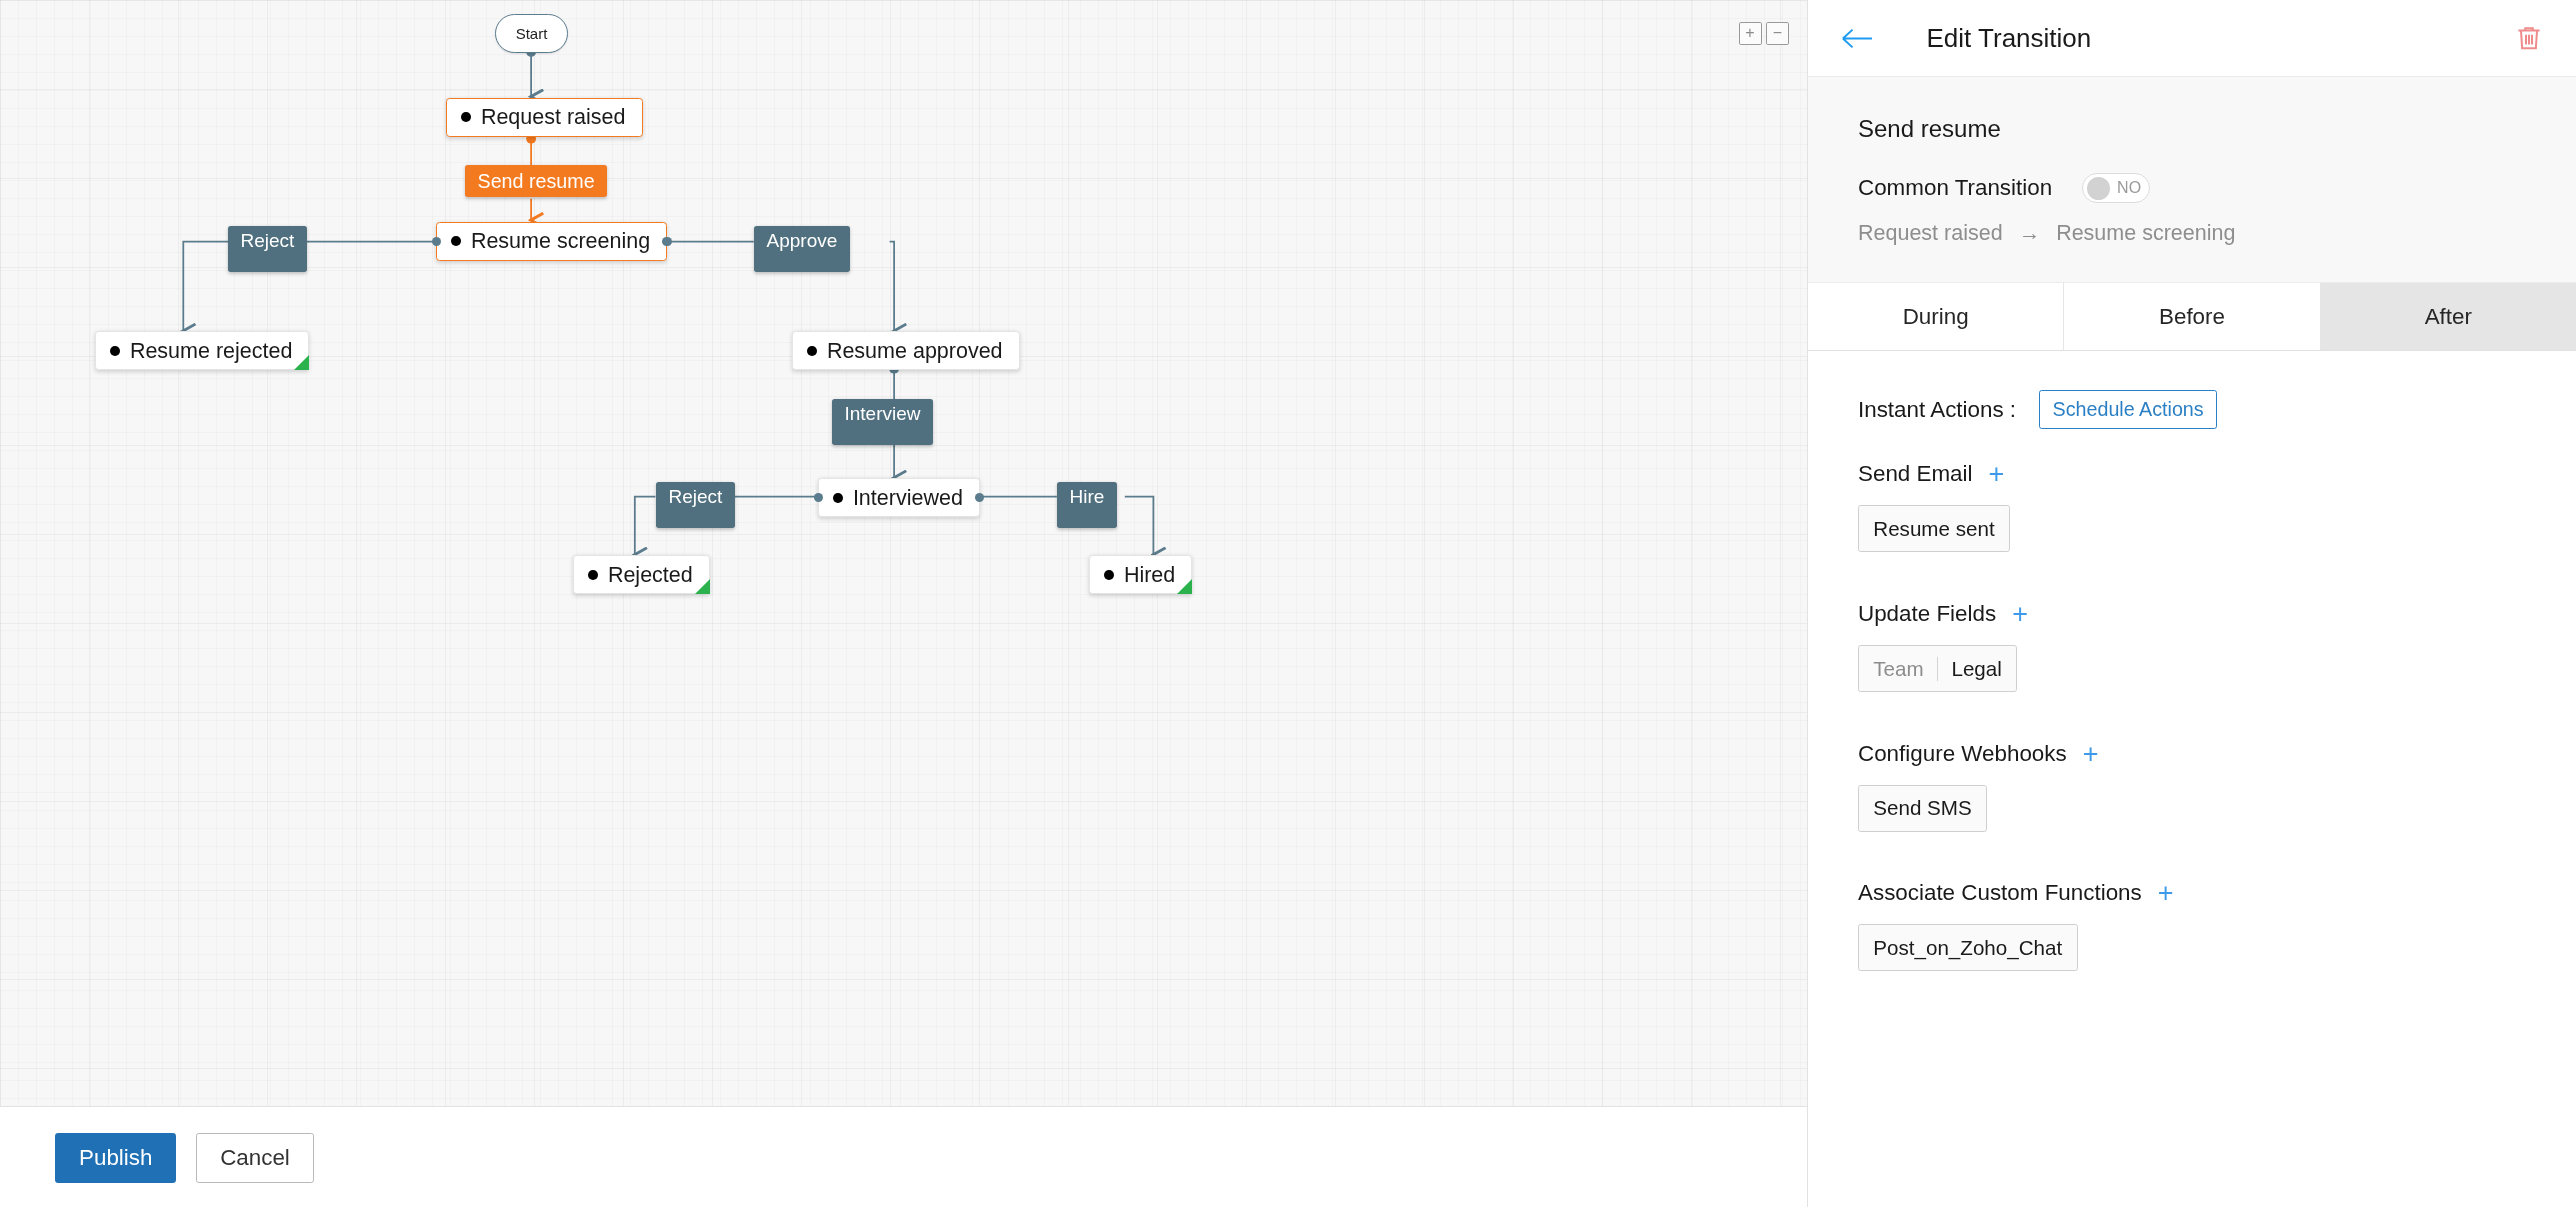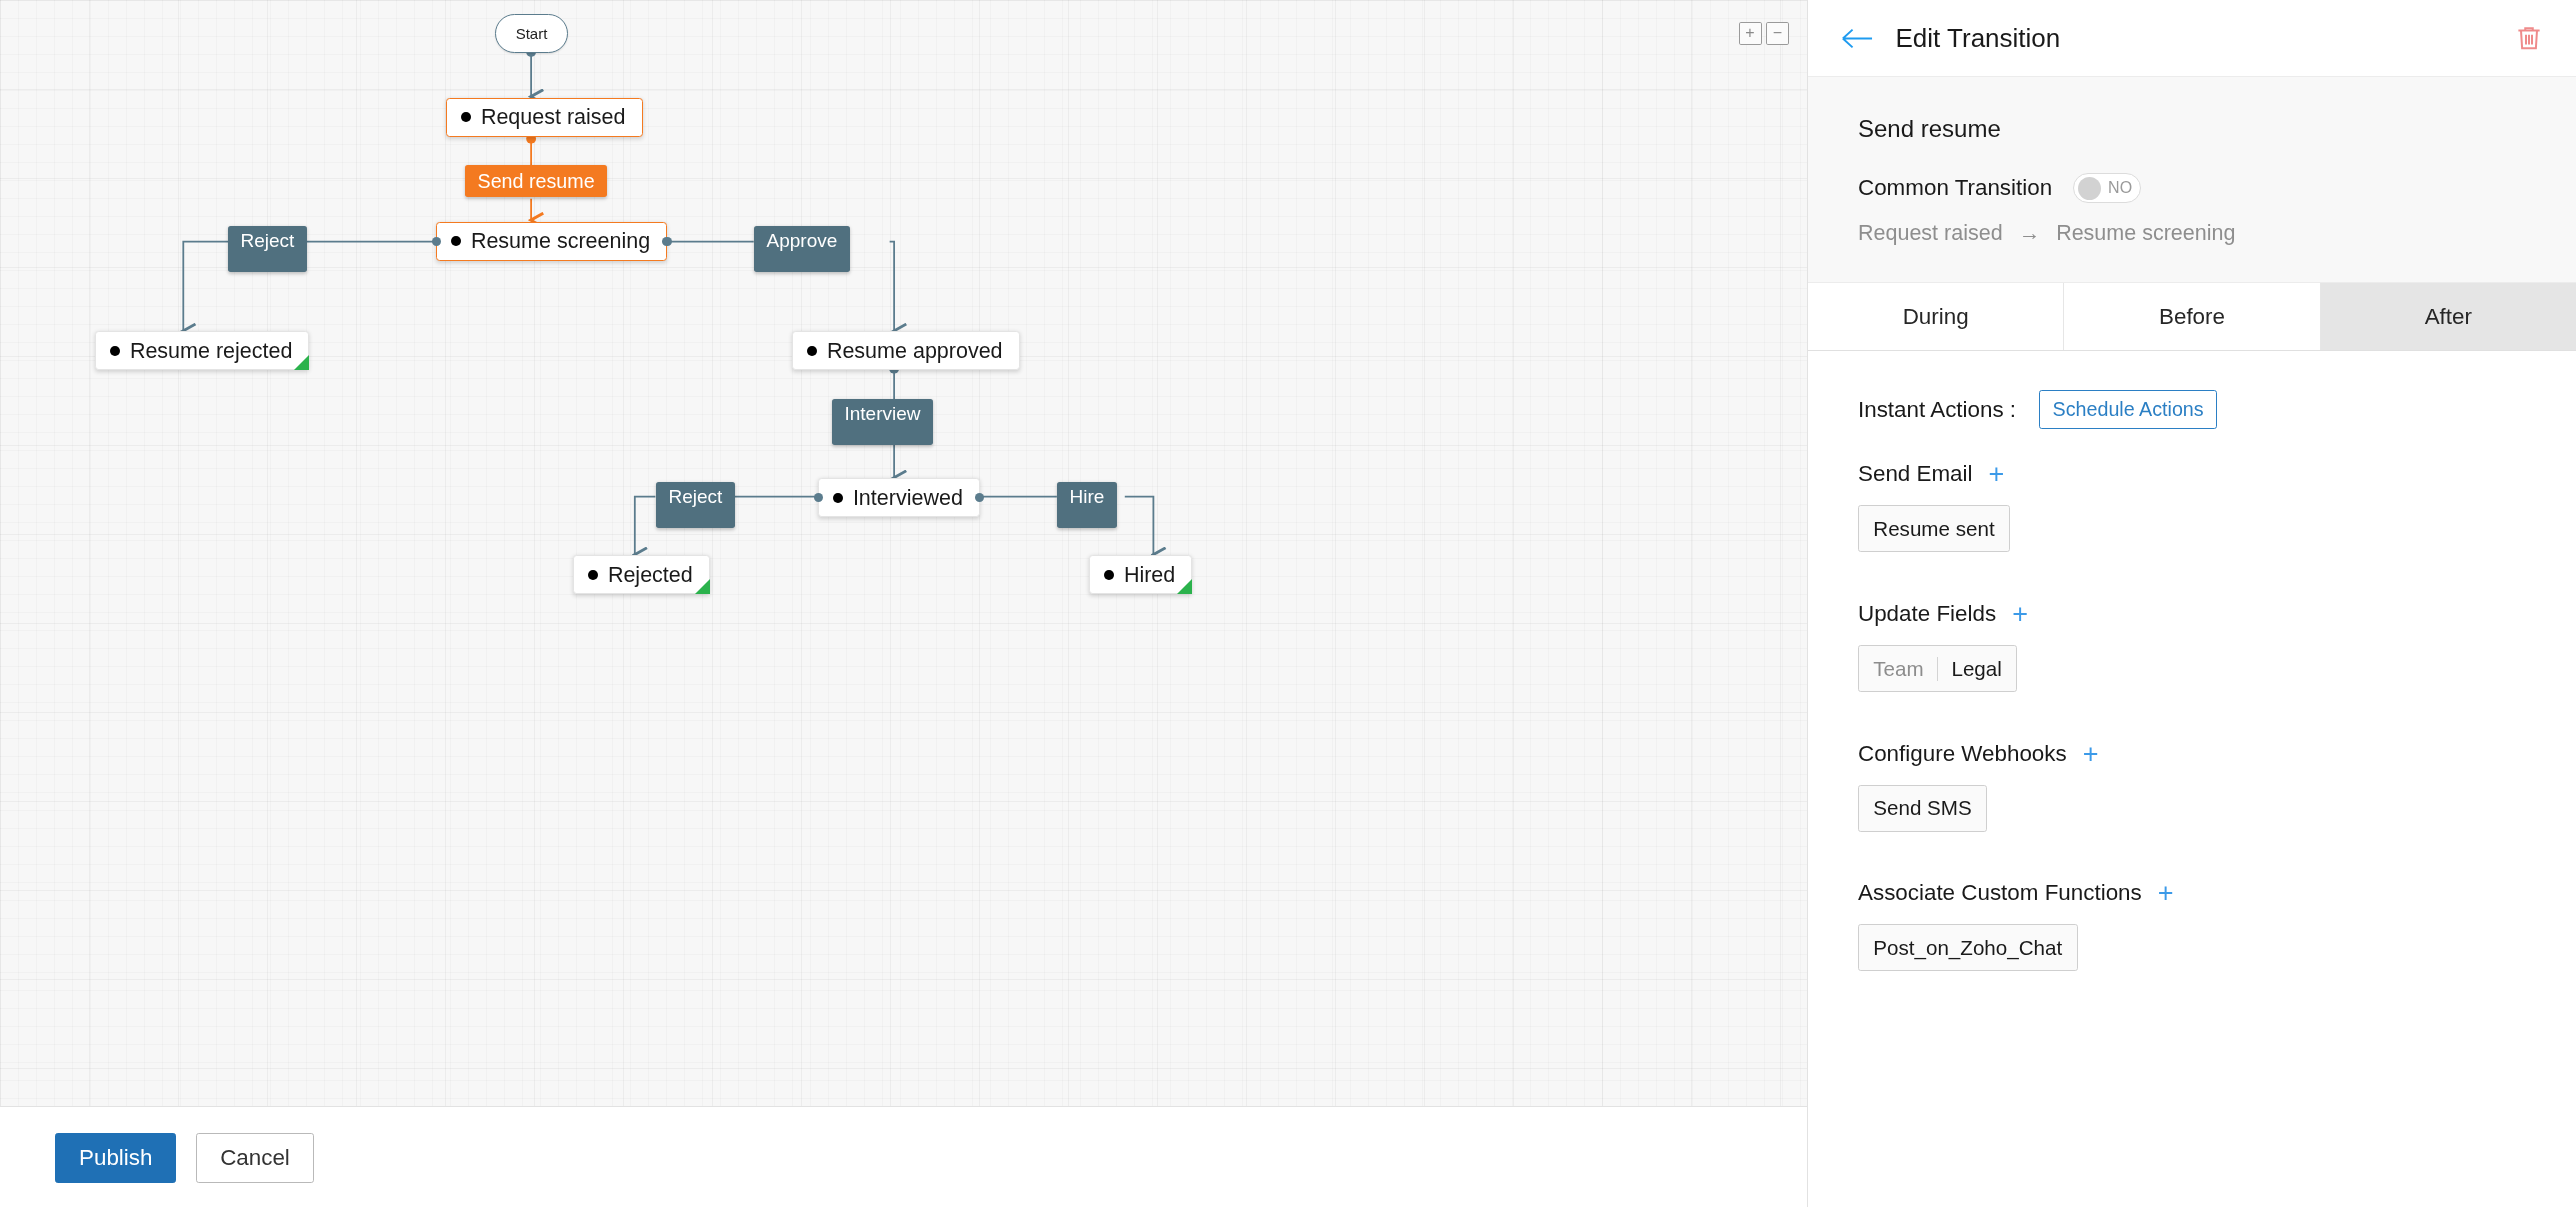--- a/index.html
+++ b/index.html
@@ -97,29 +97,29 @@
   .btn-cancel {
     background: #fff; color: #333; border: 0.9px solid #b9b9b9;
     border-radius: 2.7px; padding: 0 23px; height: 50px; line-height: 48px;
     font-size: 22.4px; cursor: pointer; font-family: "Liberation Sans", sans-serif;
   }
 
   
   .panel { width: 768px; height: 1208px; background: #fff; display: flex; flex-direction: column; }
   .panel-head {
     height: 77px; flex: 0 0 77px; display: flex; align-items: center;
-    padding: 0 32px 0 32px; border-bottom: 0.9px solid #ececec; background: #fff;
+    padding: 0 32px 0 32px; border-bottom: 0.9px solid #ececec; background: #fff; gap: 31px;
   }
   .back-arrow { width: 34px; height: 34px; display: flex; align-items: center; cursor: pointer; }
   .panel-title { font-size: 26px; color: #1a1a1a; margin-left: 21.5px; flex: 1 1 auto; }
   .trash { width: 30px; height: 30px; cursor: pointer; }
 
   .panel-sub { background: #f8f8f8; padding: 38px 50px 36px 50px; border-bottom: 0.9px solid #ececec; }
   .sub-title { font-size: 24px; color: #1a1a1a; margin-bottom: 30px; }
-  .ct-row { display: flex; align-items: center; gap: 21px; margin-bottom: 18px; }
+  .ct-row { display: flex; align-items: center; gap: 30px; margin-bottom: 18px; }
   .ct-label { font-size: 22.4px; color: #1a1a1a; }
   .toggle {
     width: 68px; height: 30px; border-radius: 15px;
     border: 0.9px solid #dcdcdc; background: #fff;
     display: flex; align-items: center; padding: 0 3.6px; cursor: pointer;
   }
   .toggle .knob { width: 23px; height: 23px; border-radius: 50%; background: #d2d2d2; }
   .toggle .tg-txt { font-size: 16px; color: #9a9a9a; margin-left: 7.2px; letter-spacing: 0.4px; }
   .flow-row { font-size: 21.5px; color: #8e8e8e; display: flex; align-items: center; gap: 16px; }
 

